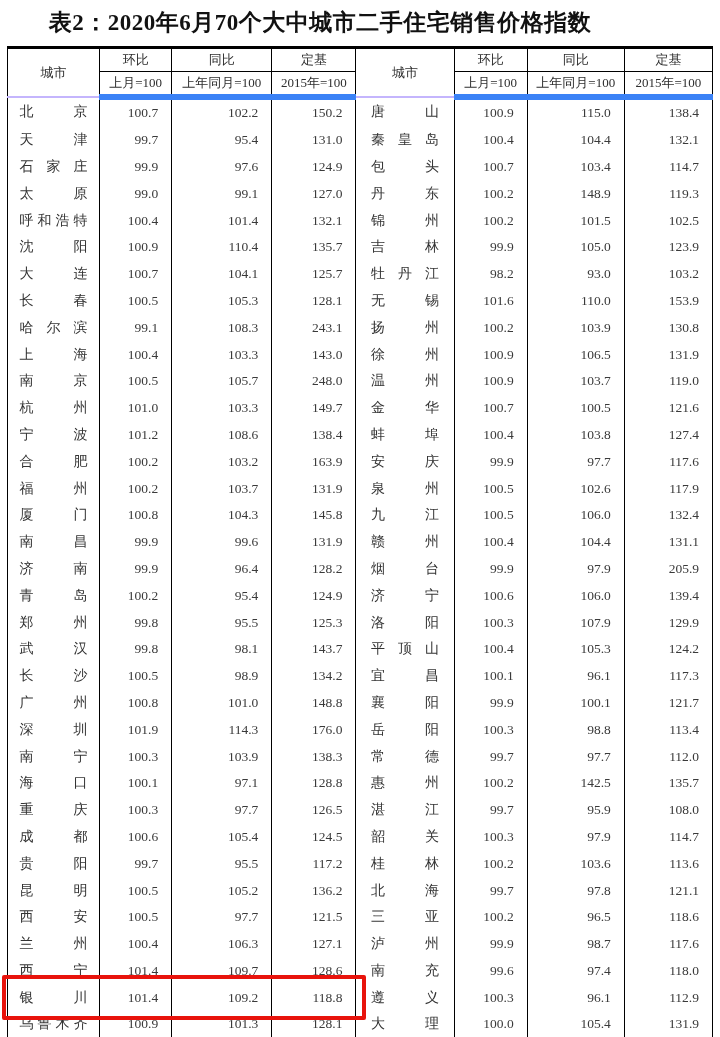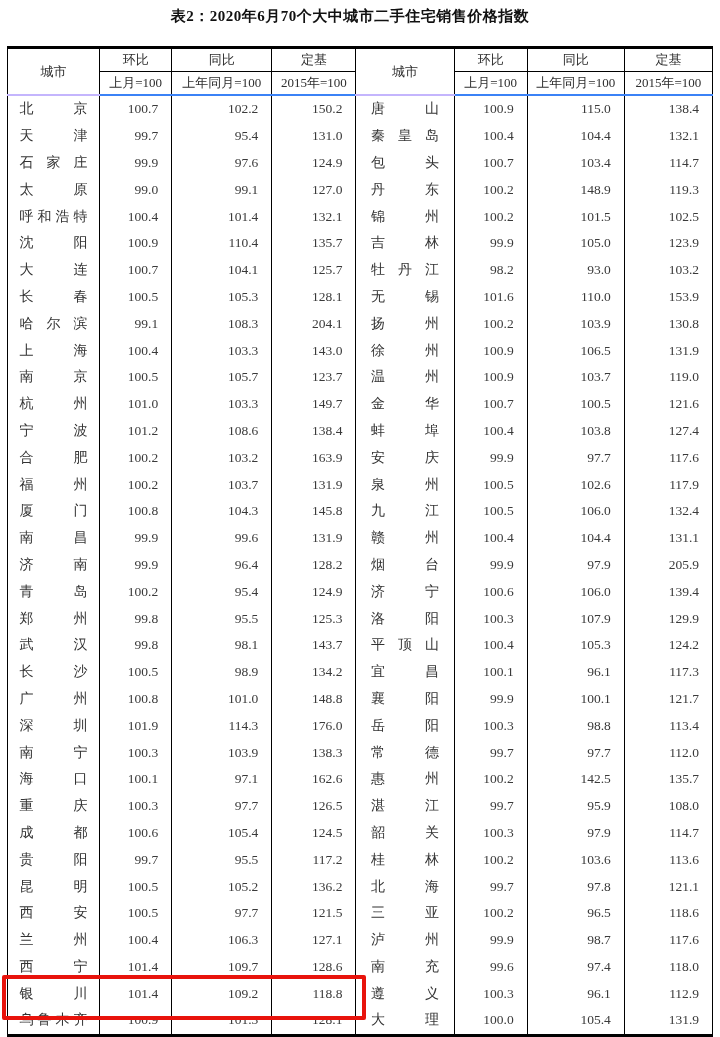--- a/index.html
+++ b/index.html
@@ -10,25 +10,24 @@
     background: #ffffff;
     font-family: "Liberation Serif", "DejaVu Serif", serif;
     overflow: hidden;
   }
   .title {
     position: absolute;
     top: 7px;
     left: 0;
     width: 640px;
     text-align: center;
-    font-size: 15px;
+    font-size: 23px;
     font-weight: bold;
     color: #111111;
     letter-spacing: 0.5px;
-    margin-left: 30px;
   }
   table.price-table {
     position: absolute;
     left: 7px;
     top: 46px;
     width: 706px;
     table-layout: fixed;
     border-collapse: collapse;
     border-top: 3px solid #000;
     border-bottom: 3px solid #000;
@@ -44,21 +43,21 @@
     white-space: nowrap;
   }
   .price-table thead th {
     height: 22px;
     font-size: 13px;
     color: #2e2e2e;
     text-align: center;
     vertical-align: middle;
   }
   .price-table thead tr.hrow1 th.metric { border-bottom: 1px solid #000; }
-  .price-table thead th { border-bottom: 2px solid #3b82f6; }
+  .price-table thead th { border-bottom: 6px solid #3b82f6; }
   .price-table thead tr.hrow1 th.cityhead { border-bottom: 2px solid #c4b5fd; }
   .price-table tbody td {
     height: 26.8px;
     font-size: 13.5px;
     color: #3a3a3a;
     vertical-align: middle;
   }
   .price-table tbody td.num {
     text-align: right;
     padding-right: 13px;
@@ -203,41 +202,41 @@
           <td class="num">128.1</td>
           <td class="city"><span class="jname">无锡</span></td>
           <td class="num">101.6</td>
           <td class="num">110.0</td>
           <td class="num">153.9</td>
         </tr>
         <tr>
           <td class="city"><span class="jname">哈尔滨</span></td>
           <td class="num">99.1</td>
           <td class="num">108.3</td>
-          <td class="num">204.1</td>
+          <td class="num">243.1</td>
           <td class="city"><span class="jname">扬州</span></td>
           <td class="num">100.2</td>
           <td class="num">103.9</td>
           <td class="num">130.8</td>
         </tr>
         <tr>
           <td class="city"><span class="jname">上海</span></td>
           <td class="num">100.4</td>
           <td class="num">103.3</td>
           <td class="num">143.0</td>
           <td class="city"><span class="jname">徐州</span></td>
           <td class="num">100.9</td>
           <td class="num">106.5</td>
           <td class="num">131.9</td>
         </tr>
         <tr>
           <td class="city"><span class="jname">南京</span></td>
           <td class="num">100.5</td>
           <td class="num">105.7</td>
-          <td class="num">123.7</td>
+          <td class="num">248.0</td>
           <td class="city"><span class="jname">温州</span></td>
           <td class="num">100.9</td>
           <td class="num">103.7</td>
           <td class="num">119.0</td>
         </tr>
         <tr>
           <td class="city"><span class="jname">杭州</span></td>
           <td class="num">101.0</td>
           <td class="num">103.3</td>
           <td class="num">149.7</td>
@@ -373,21 +372,21 @@
           <td class="num">138.3</td>
           <td class="city"><span class="jname">常德</span></td>
           <td class="num">99.7</td>
           <td class="num">97.7</td>
           <td class="num">112.0</td>
         </tr>
         <tr>
           <td class="city"><span class="jname">海口</span></td>
           <td class="num">100.1</td>
           <td class="num">97.1</td>
-          <td class="num">162.6</td>
+          <td class="num">128.8</td>
           <td class="city"><span class="jname">惠州</span></td>
           <td class="num">100.2</td>
           <td class="num">142.5</td>
           <td class="num">135.7</td>
         </tr>
         <tr>
           <td class="city"><span class="jname">重庆</span></td>
           <td class="num">100.3</td>
           <td class="num">97.7</td>
           <td class="num">126.5</td>

